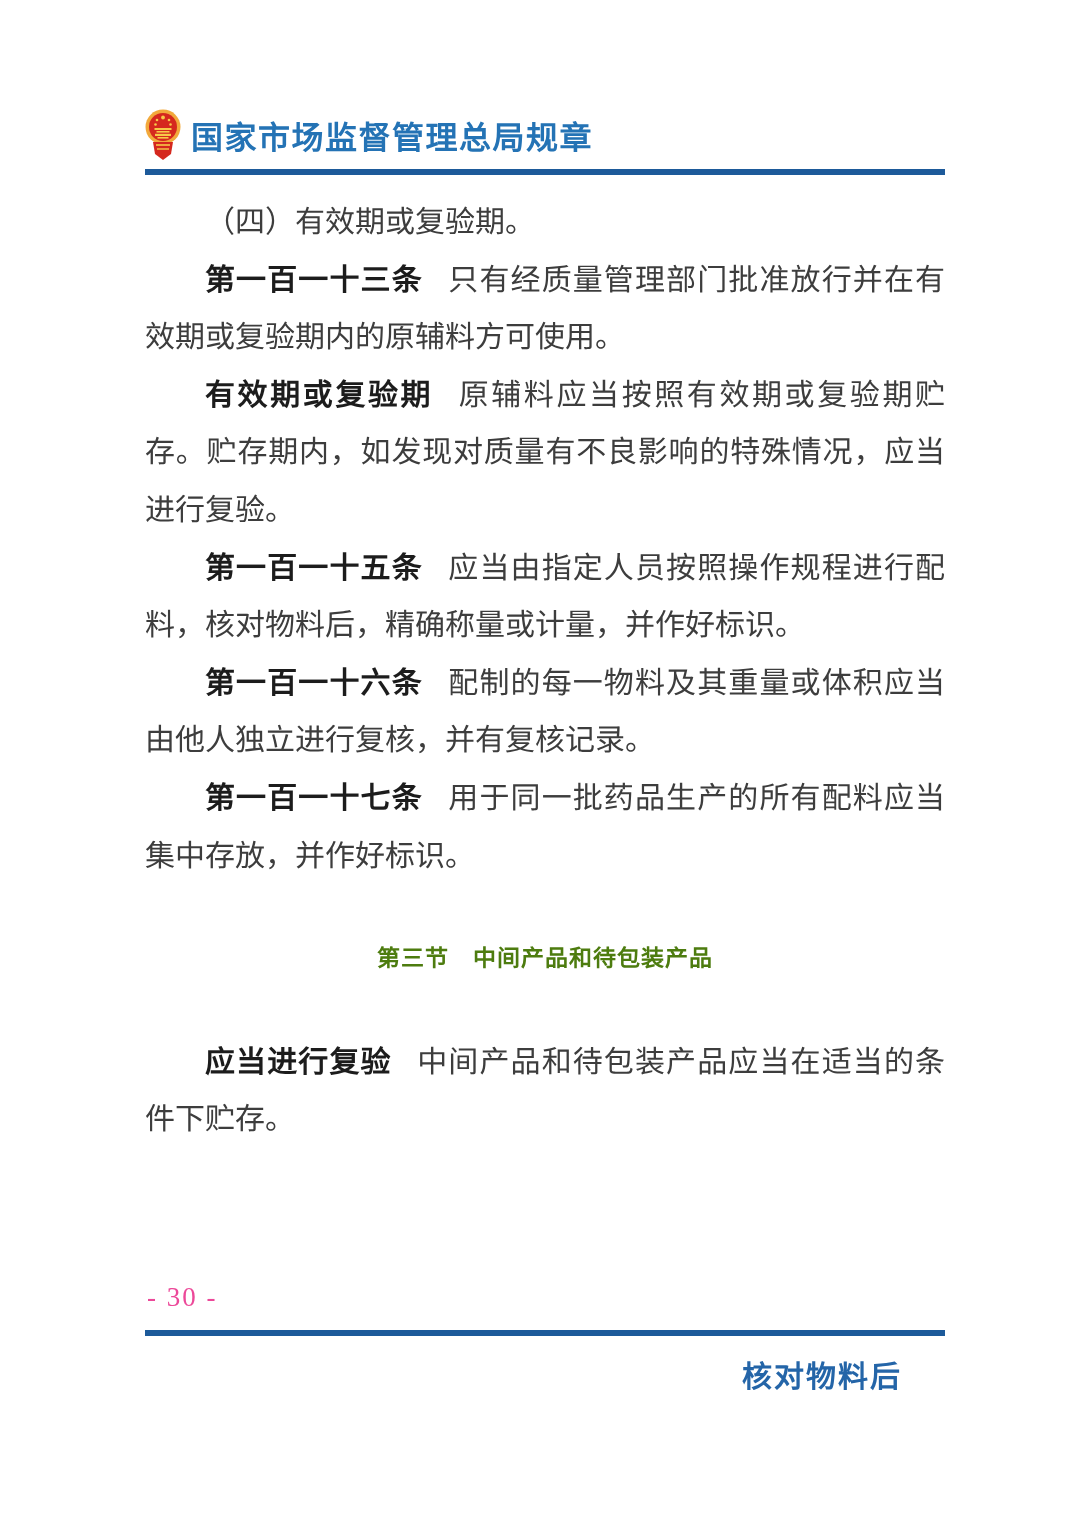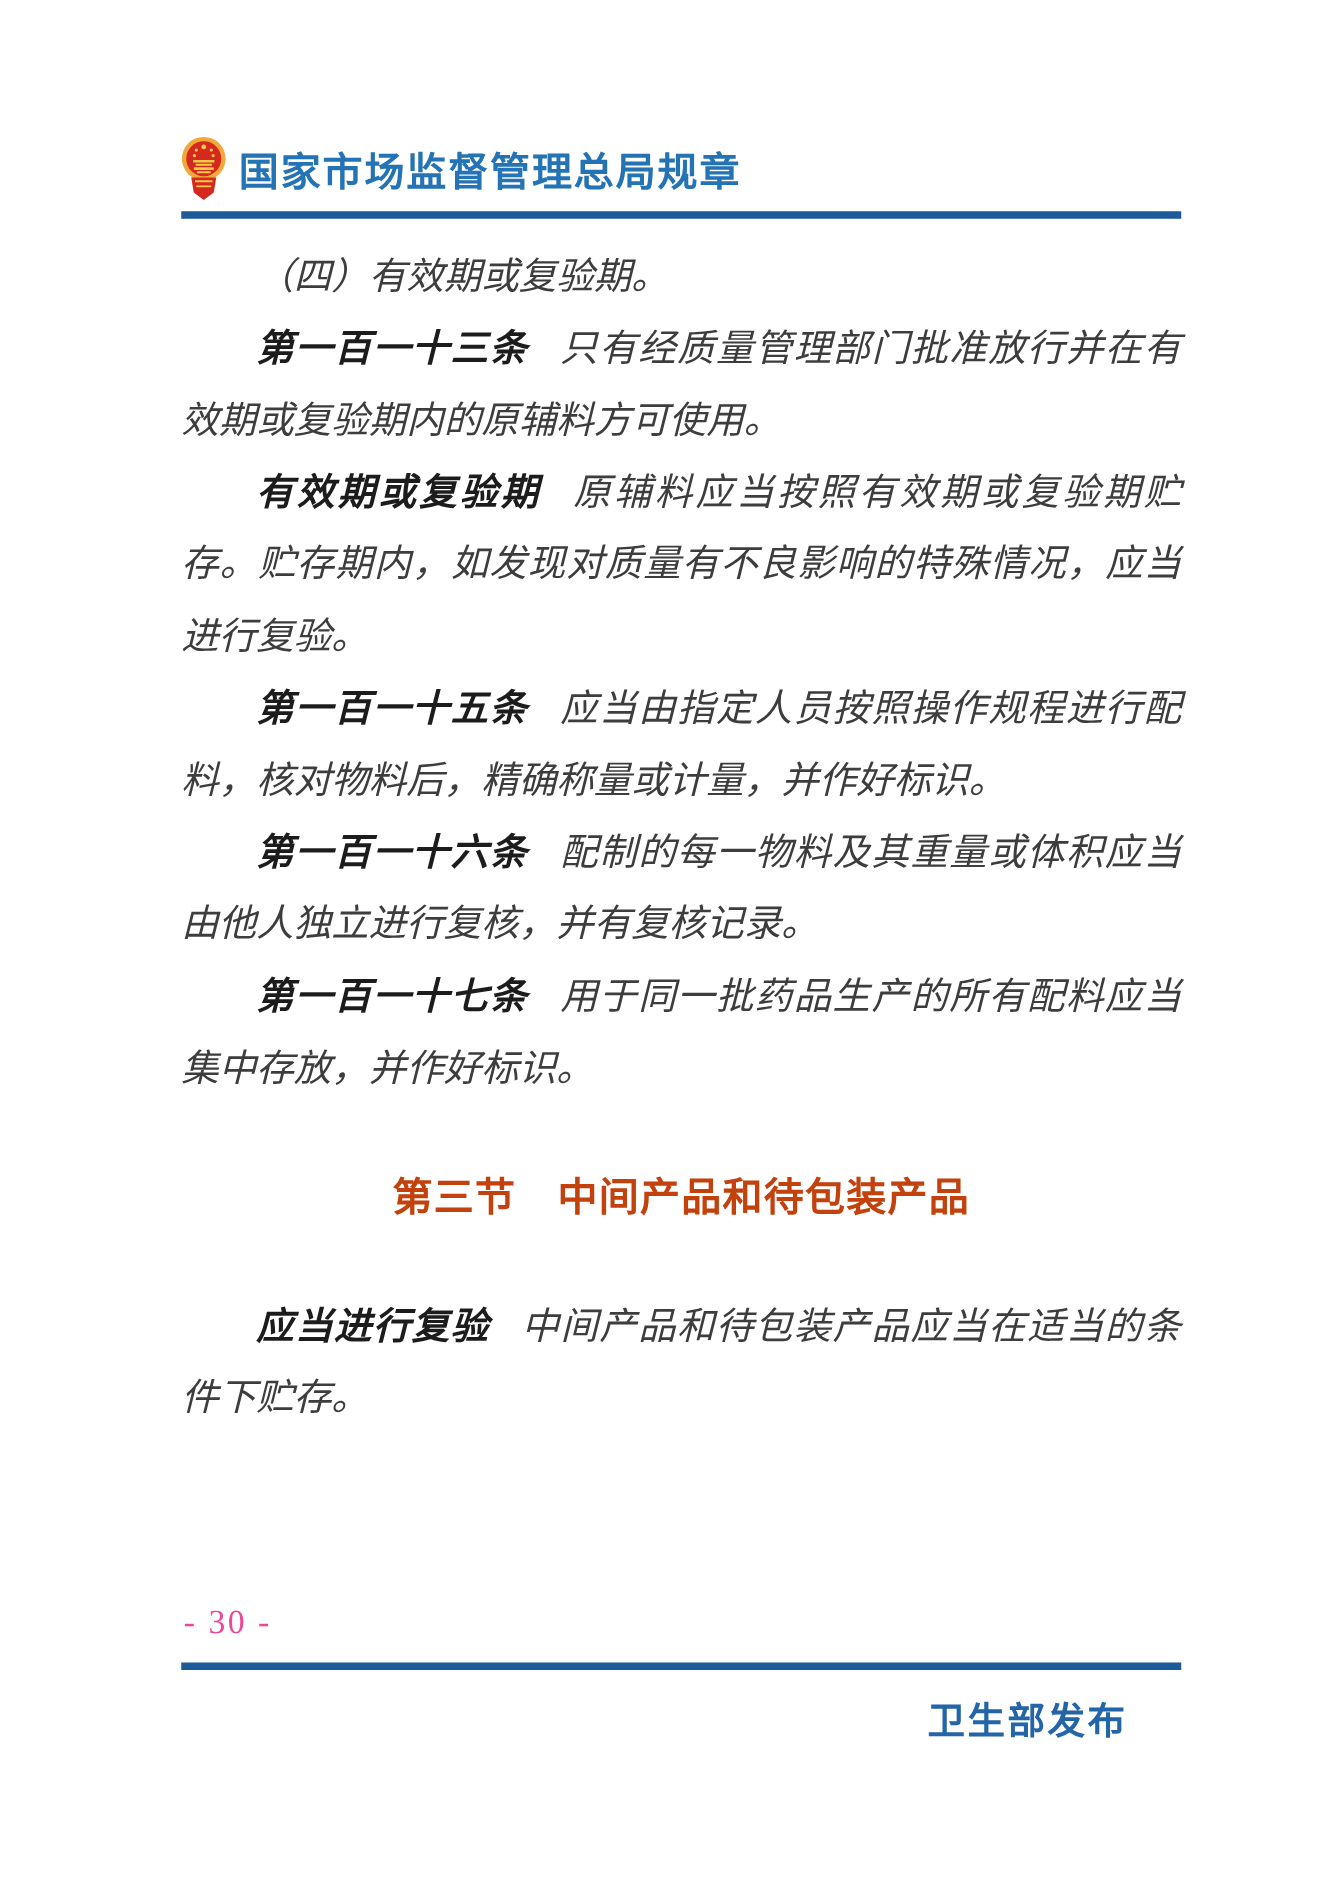--- a/index.html
+++ b/index.html
@@ -40,35 +40,35 @@
   
   .body-text {
     position: absolute;
     left: 145px; top: 193px;
     width: 800px;
     font-size: 30px;
     line-height: 57.6px;
     color: #3d3d3d;
     text-align: justify;
   }
-  .body-text p { margin: 0; text-indent: 2em; font-style: italic; }
+  .body-text p { margin: 0; text-indent: 2em; }
   .art-num {
     font-family: "Liberation Sans", sans-serif;
     font-weight: 700;
     color: #1c1c1c;
     margin-right: 0.85em;
   }
   .section-heading {
     margin: 46px 0 45px 0;
     text-indent: 0;
     text-align: center;
     font-family: "Liberation Sans", sans-serif;
     font-weight: 700;
-    font-size: 32px;
-    color: #c2410c;
+    font-size: 23px;
+    color: #4d7c0f;
     letter-spacing: 1px;
   }
 
   
   .page-number {
     position: absolute;
     left: 147px; top: 1282px;
     font-size: 27px;
     color: #ec4899;
     letter-spacing: 2px;
@@ -141,15 +141,15 @@
     <h2 class="section-heading">第三节　中间产品和待包装产品</h2>
 
     <p>
       <span class="art-num">应当进行复验</span><span>中间产品和待包装产品应当在适当的条件下贮存。</span>
     </p>
 
   </main>
 
   <div class="page-number">- 30 -</div>
   <div class="footer-rule"></div>
-  <div class="publisher">卫生部发布</div>
+  <div class="publisher">核对物料后</div>
 
 </div>
 
 </body></html>

